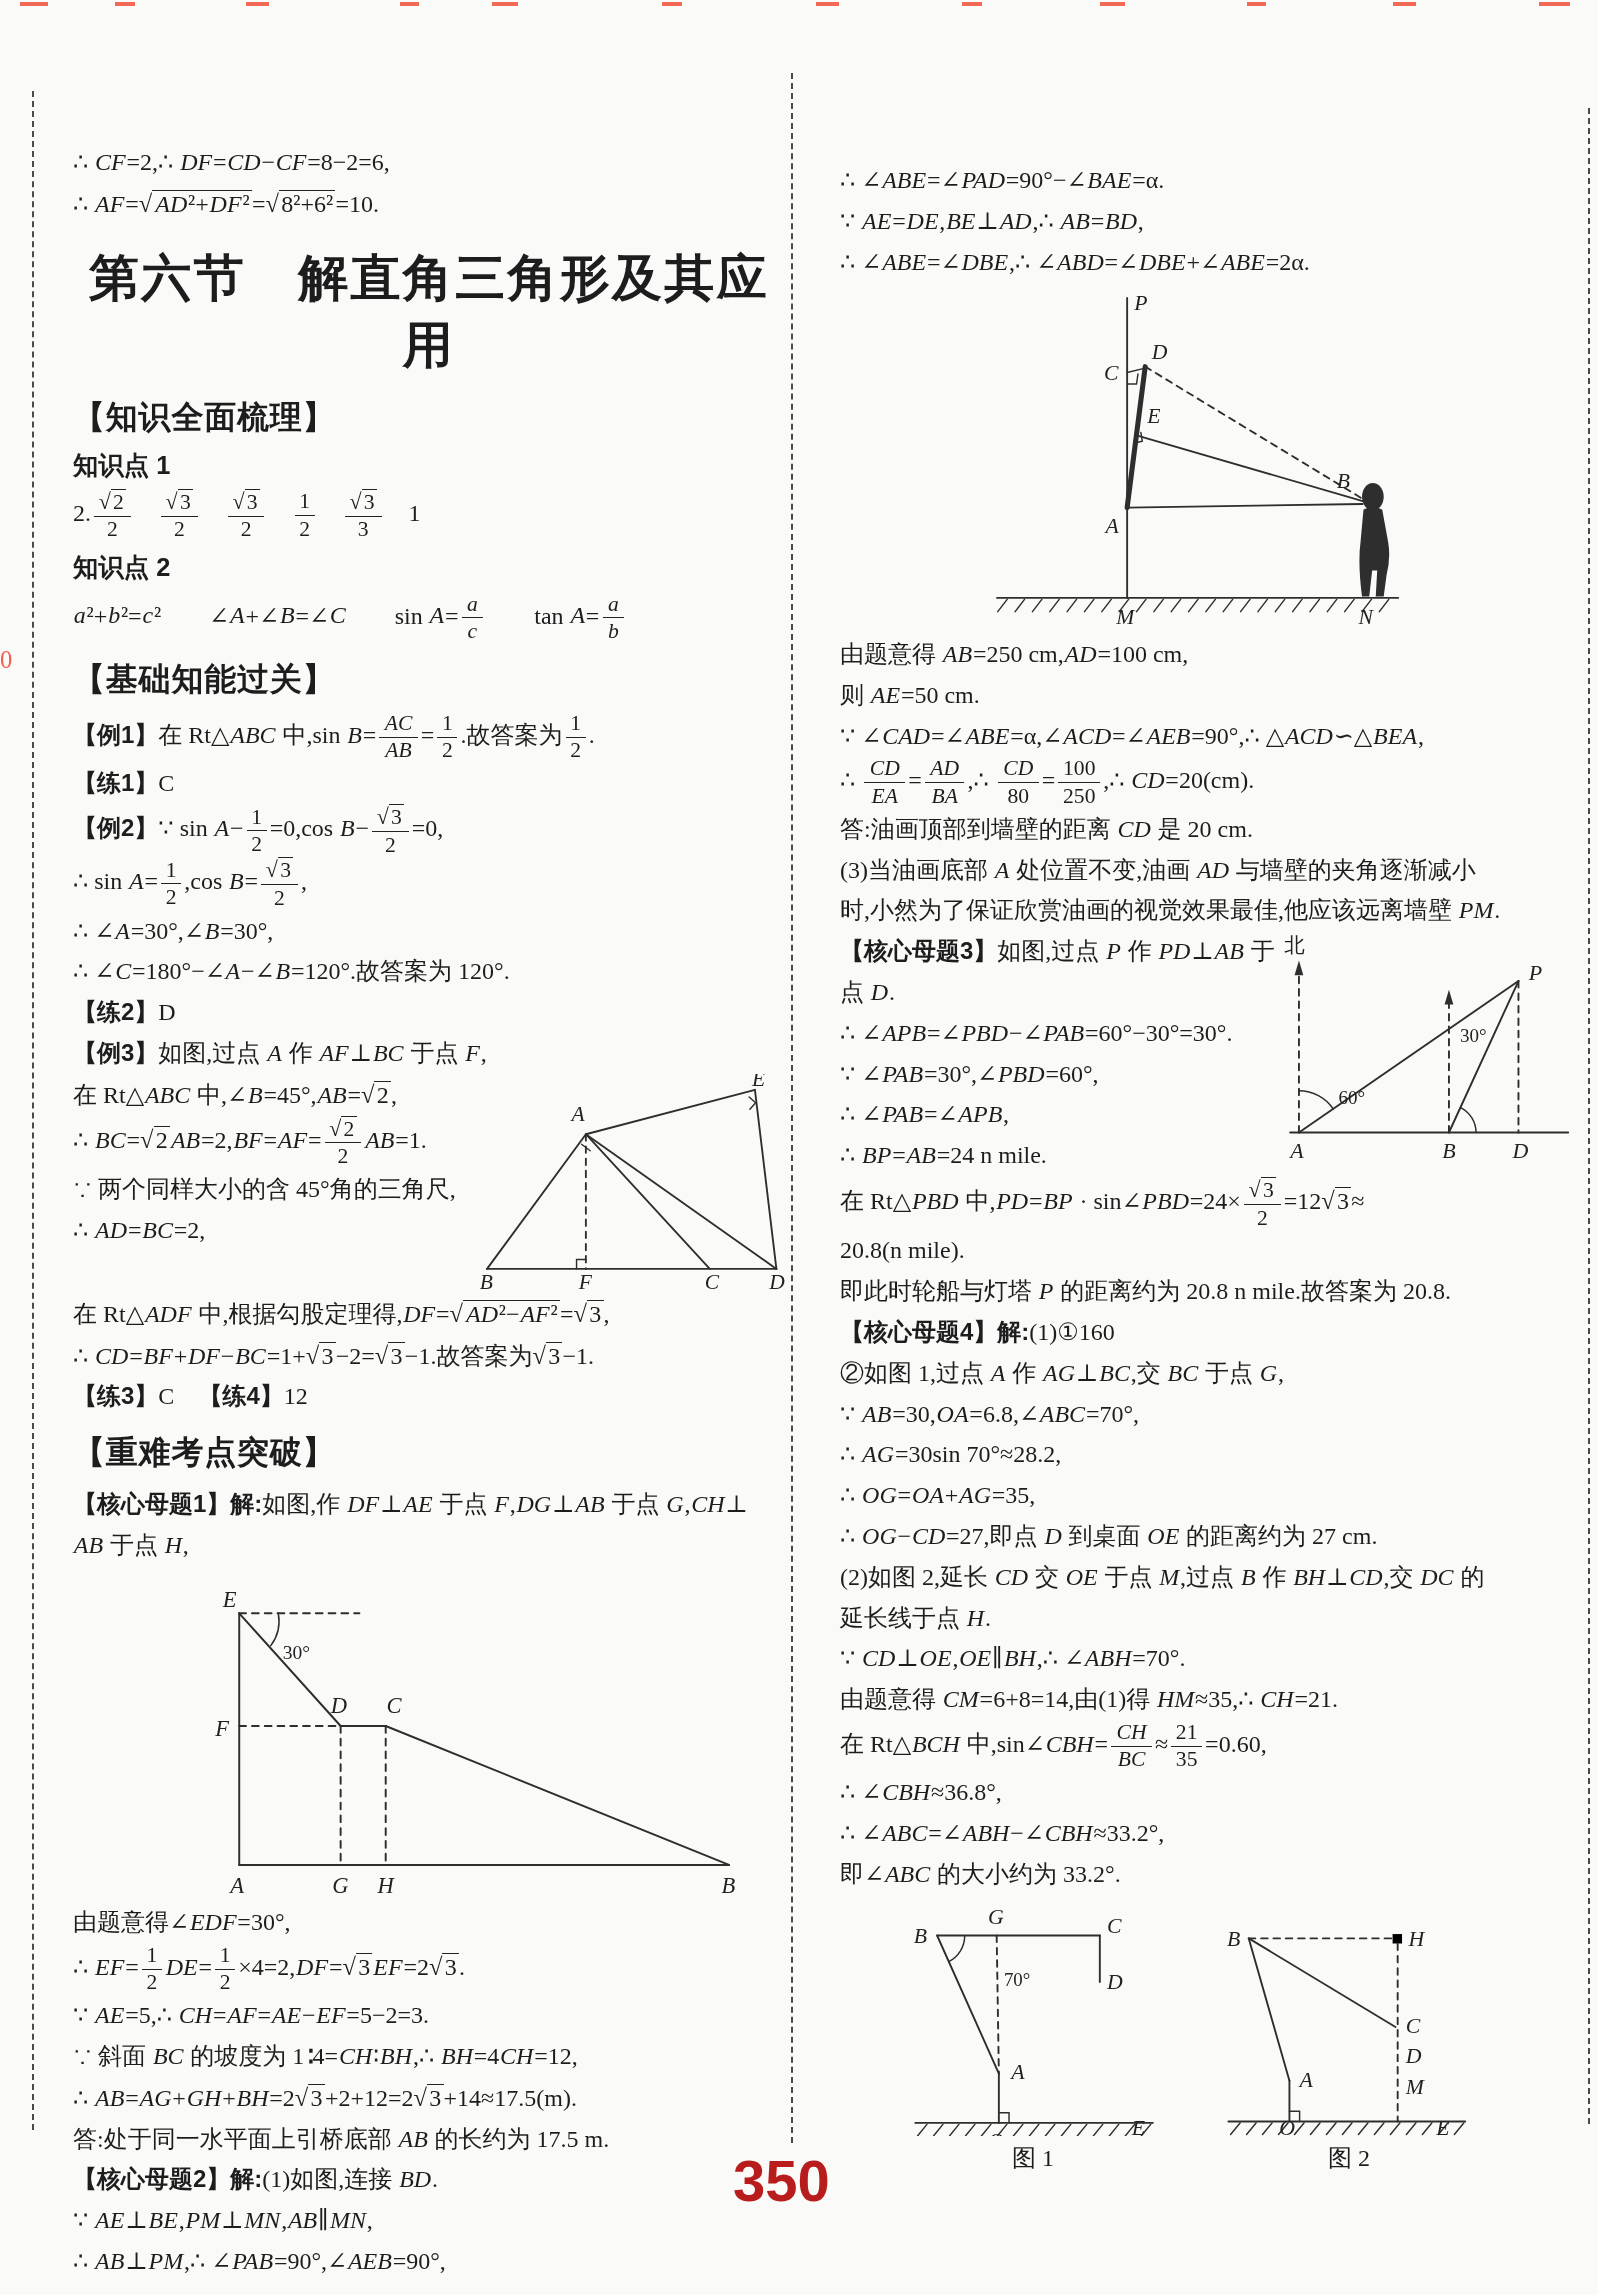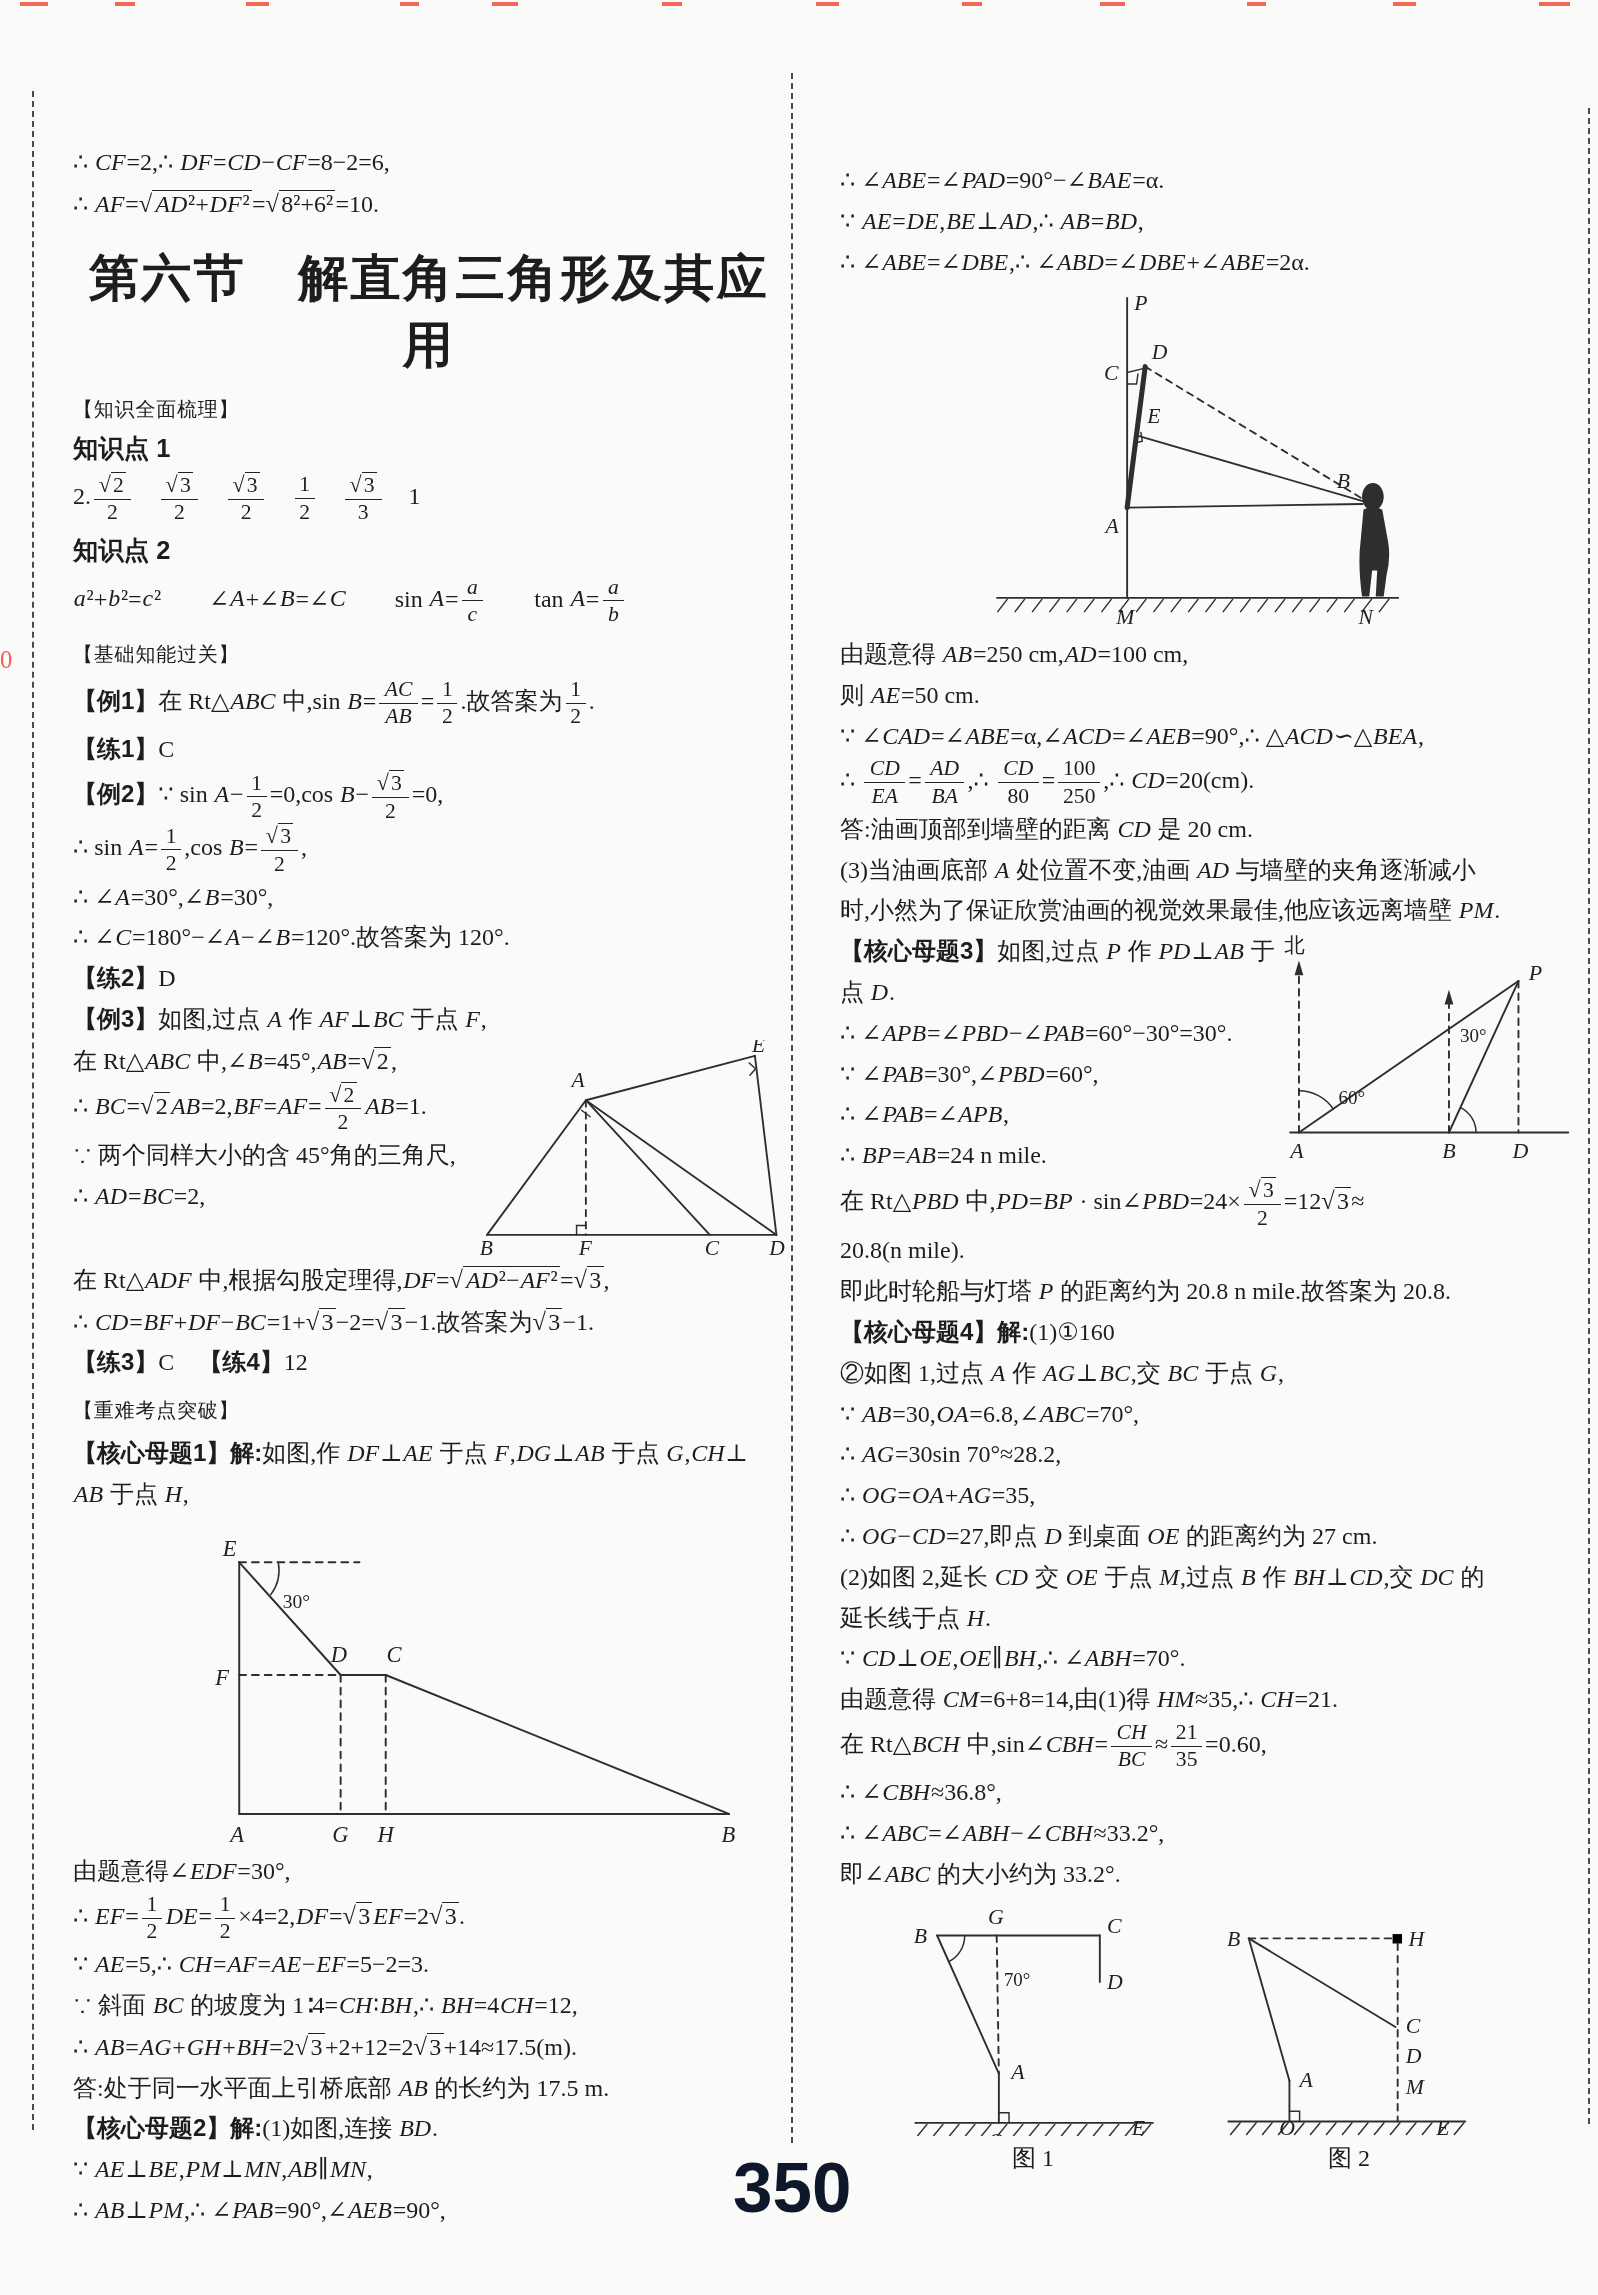--- a/index.html
+++ b/index.html
@@ -15,22 +15,22 @@
   .rednum{position:absolute;color:#f0503a;font-size:24.6px;opacity:.9;}
   
   .col{position:absolute;}
   .col-left{left:73px;top:142px;width:712px;}
   .col-right{left:840px;top:160px;width:737px;}
   .line{font-size:24px;line-height:1.7;white-space:nowrap;}
   .line i{font-style:italic;padding:0 0.8px;}
   b.lbl{font-family:"Liberation Sans","DejaVu Sans",sans-serif;font-weight:700;}
   h1.sec{font-family:"Liberation Sans","DejaVu Sans",sans-serif;font-weight:700;
          font-size:50px;text-align:center;margin:20px 0 17px;letter-spacing:2.3px;}
-  h2.sub{font-family:"Liberation Sans","DejaVu Sans",sans-serif;font-weight:400;
-         font-size:20px;margin:14px 0 9.2px;letter-spacing:0.8px;}
+  h2.sub{font-family:"Liberation Sans","DejaVu Sans",sans-serif;font-weight:700;
+         font-size:32px;margin:14px 0 9.2px;letter-spacing:0.8px;}
   h3.kp{font-family:"Liberation Sans","DejaVu Sans",sans-serif;font-weight:700;
         font-size:25.4px;margin:9.2px 0 6.2px;}
   
   .frac{display:inline-flex;flex-direction:column;vertical-align:middle;text-align:center;
         margin:0 3.1px;font-size:.9em;line-height:1.15;}
   .frac .num{border-bottom:1.9px solid #222;padding:0 4.6px 0.8px;}
   .frac .den{padding-top:0.8px;}
   .sqrt{white-space:nowrap;font-family:Liberation Serif, serif;}
   .sqrt .rsx{font-size:1.02em;}
   .sqrt .rad{border-top:1.9px solid #222;padding:0 2.3px;}
@@ -48,21 +48,21 @@
                font-style:italic;fill:#222;stroke:none;}
   svg.fig text.deg{font-style:normal;font-size:26px;}
   svg.fig text.cn{font-style:normal;font-size:28px;}
   .figcap{text-align:center;font-size:24px;margin-top:1.5px;}
   .deskwrap{display:flex;gap:54px;margin:10.8px 0 0 62px;}
   .deskfig{text-align:center;}
   .fig-bridge-wrap{margin:6.2px 0 3.1px 7.7px;}
   .fig-painting-wrap{margin:4.6px 0 3.1px 92px;}
   .pageno{position:absolute;left:733px;top:2147px;
           font-family:"Liberation Sans","DejaVu Sans",sans-serif;
-          font-weight:700;font-size:71px;color:#0f172a;}
+          font-weight:700;font-size:58px;color:#b91c1c;}
 </style>
 </head>
 <body>
 
 <div class="page">
 
   <div class="redmark" style="left:20px;top:1.5px;width:28px"></div>
   <div class="redmark" style="left:115px;top:1.5px;width:20px"></div>
   <div class="redmark" style="left:246px;top:1.5px;width:23px"></div>
   <div class="redmark" style="left:400px;top:1.5px;width:18.5px"></div>

